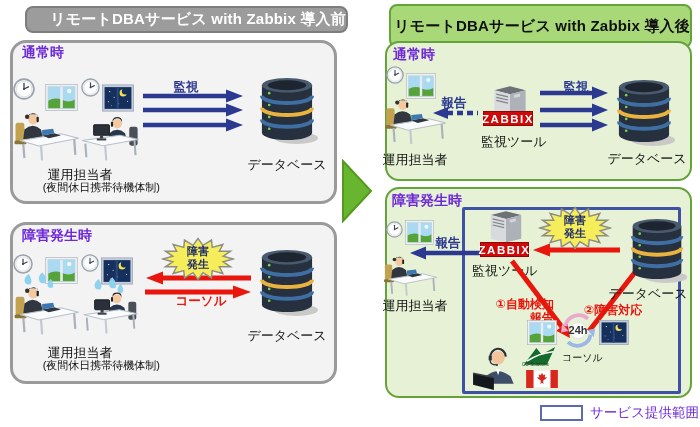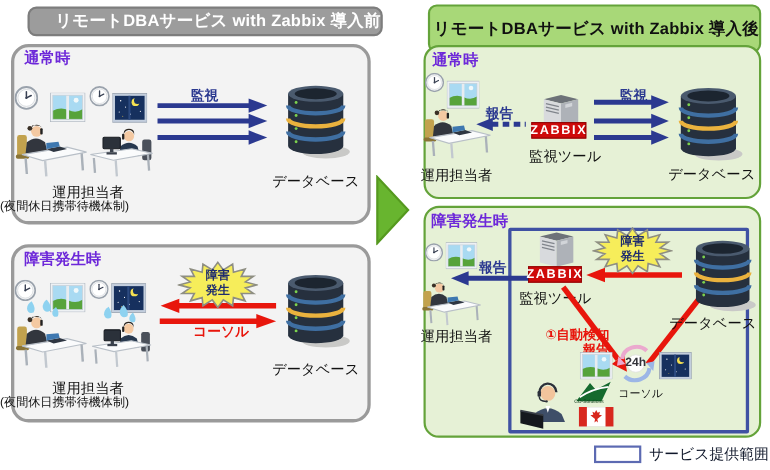--- a/index.html
+++ b/index.html
@@ -12,21 +12,21 @@
   .hdr{box-sizing:border-box;border-radius:8px;display:flex;align-items:center;justify-content:flex-end;
        font-weight:bold;font-size:15px;letter-spacing:0.2px;}
   .hdr-before{background:var(--gray_header);border:2px solid var(--gray_header_border);color:#fff;}
   .hdr-after{background:var(--green_header);border:2px solid var(--green_border);color:#101010;}
   
   .panel{box-sizing:border-box;border-radius:16px;}
   .panel-gray{background:var(--panel_gray);border:3px solid var(--panel_gray_border);}
   .panel-green{background:var(--panel_green);border:2.5px solid var(--green_border);}
   .panel-title{font-weight:bold;font-size:14px;color:#6d28d9;white-space:nowrap;}
   .lbl{font-size:13px;color:#111;text-align:center;white-space:nowrap;}
-  .note{font-size:11px;color:#111;text-align:left;white-space:nowrap;}
+  .note{font-size:11px;color:#111;text-align:right;white-space:nowrap;}
   .tag{font-size:12.5px;font-weight:bold;color:var(--navy);text-align:center;white-space:nowrap;}
   .rtag{font-size:12px;font-weight:bold;color:var(--red);white-space:nowrap;}
   .zabbix{box-sizing:border-box;background:var(--zabbix_red);color:#fff;font-weight:bold;font-size:11.5px;
           letter-spacing:1.5px;display:flex;align-items:center;justify-content:center;border:1px solid #8e0606;}
   .burst-txt{position:absolute;left:0;right:0;text-align:center;font-size:11px;font-weight:bold;color:#1f2d6e;line-height:13px;}
   .bluebox{box-sizing:border-box;border:3px solid var(--blue_box);border-radius:2px;}
   .legend-box{box-sizing:border-box;background:#fff;border:2px solid var(--legend_border);}
   .h24{font-size:11px;font-weight:bold;color:#33343a;text-align:center;}
   .logo-txt{font-size:4.5px;color:#0d3a1a;white-space:nowrap;}
   
@@ -345,20 +345,21 @@
     <polygon points="64,81 50.1,73.8 61.5,65.6" class="fr"></polygon>
     </svg>
   <div class="abs rtag" style="left:486px;top:285px;width:68px;text-align:right;line-height:14px;">
     <span style="display:block;margin-top:12px;">①自動検知</span>
     <span style="display:block;">報告</span>
   </div>
   <svg class="abs" style="left:583px;top:249px;" width="70" height="86" viewBox="0 0 70 86">
     <line x1="6" y1="82" x2="55.4" y2="19" class="sr" stroke-width="5"></line>
     <polygon points="64,8 60.9,23.3 49.9,14.7" class="fr"></polygon>
     </svg>
+  <span class="abs rtag" style="left:584px;top:302px;width:72px;">②障害対応</span>
   <svg class="abs" style="left:625px;top:204px;" width="64" height="90">
       <use href="#i-db"></use>
     </svg>
   <span class="abs lbl" style="left:606px;top:285px;width:84px;">データベース</span>
   <svg class="abs" style="left:527px;top:320px;" width="30" height="25">
       <use href="#i-winday"></use>
     </svg>
   <div class="abs" style="left:557px;top:313px;width:42px;height:35px;">
     <svg width="42" height="35" viewBox="0 0 100 84">
         <use href="#i-24h"></use>
@@ -376,15 +377,15 @@
         <use href="#i-cosol"></use>
       </svg>
     <span class="abs logo-txt" style="left:1px;top:16px;">CO-Solutions</span>
   </div>
   <span class="abs lbl" style="left:562px;top:351px;font-size:10px;text-align:left;">コーソル</span>
   <svg class="abs" style="left:526px;top:370px;" width="32" height="18">
       <use href="#i-canada"></use>
     </svg>
 
   <div class="abs legend-box" style="left:540px;top:405px;width:43px;height:16px;"></div>
-  <span class="abs" style="left:590px;top:404px;font-size:13.5px;color:#0f172a;white-space:nowrap;">サービス提供範囲</span>
+  <span class="abs" style="left:590px;top:404px;font-size:13.5px;color:#6d28d9;white-space:nowrap;">サービス提供範囲</span>
 
 </div>
 
 </body></html>

